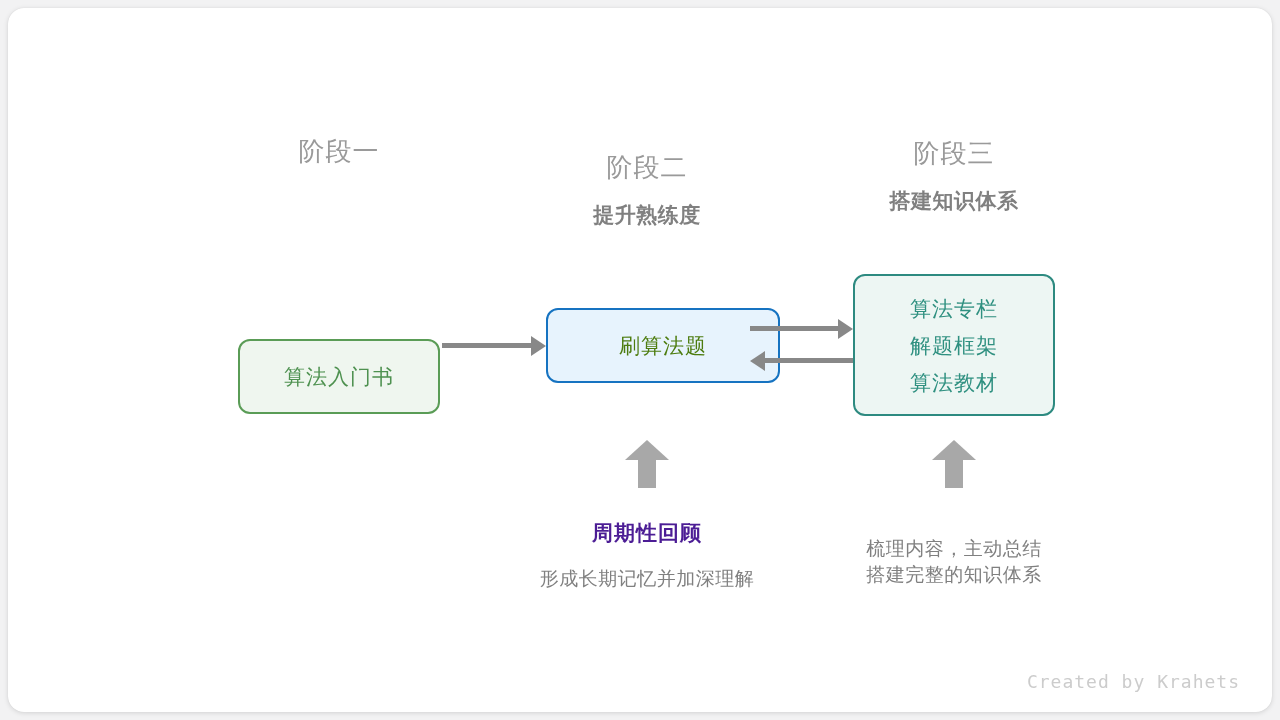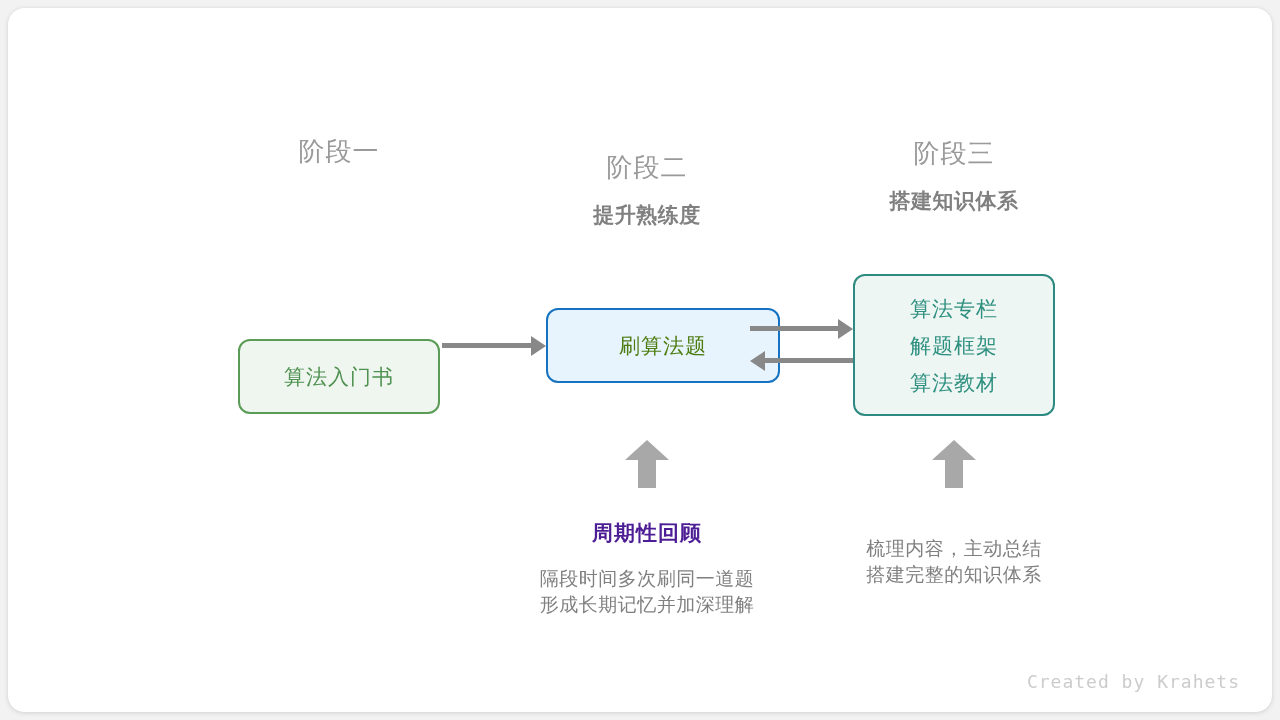--- a/index.html
+++ b/index.html
@@ -231,21 +231,20 @@
     <div class="stem"></div>
   </div>
   <div class="arrow-up" id="arrow-up-summary">
     <div class="tip"></div>
     <div class="stem"></div>
   </div>
 
   <div class="annotation" id="annotation-review">
     <div class="annotation-title">周期性回顾</div>
     <div class="annotation-body">
-      <div>隔段时间多次刷同一道题</div>
       <div>形成长期记忆并加深理解</div>
     </div>
   </div>
 
   <div class="annotation" id="annotation-summary">
     <div class="annotation-body">
       <div>梳理内容，主动总结</div>
       <div>搭建完整的知识体系</div>
     </div>
   </div>

